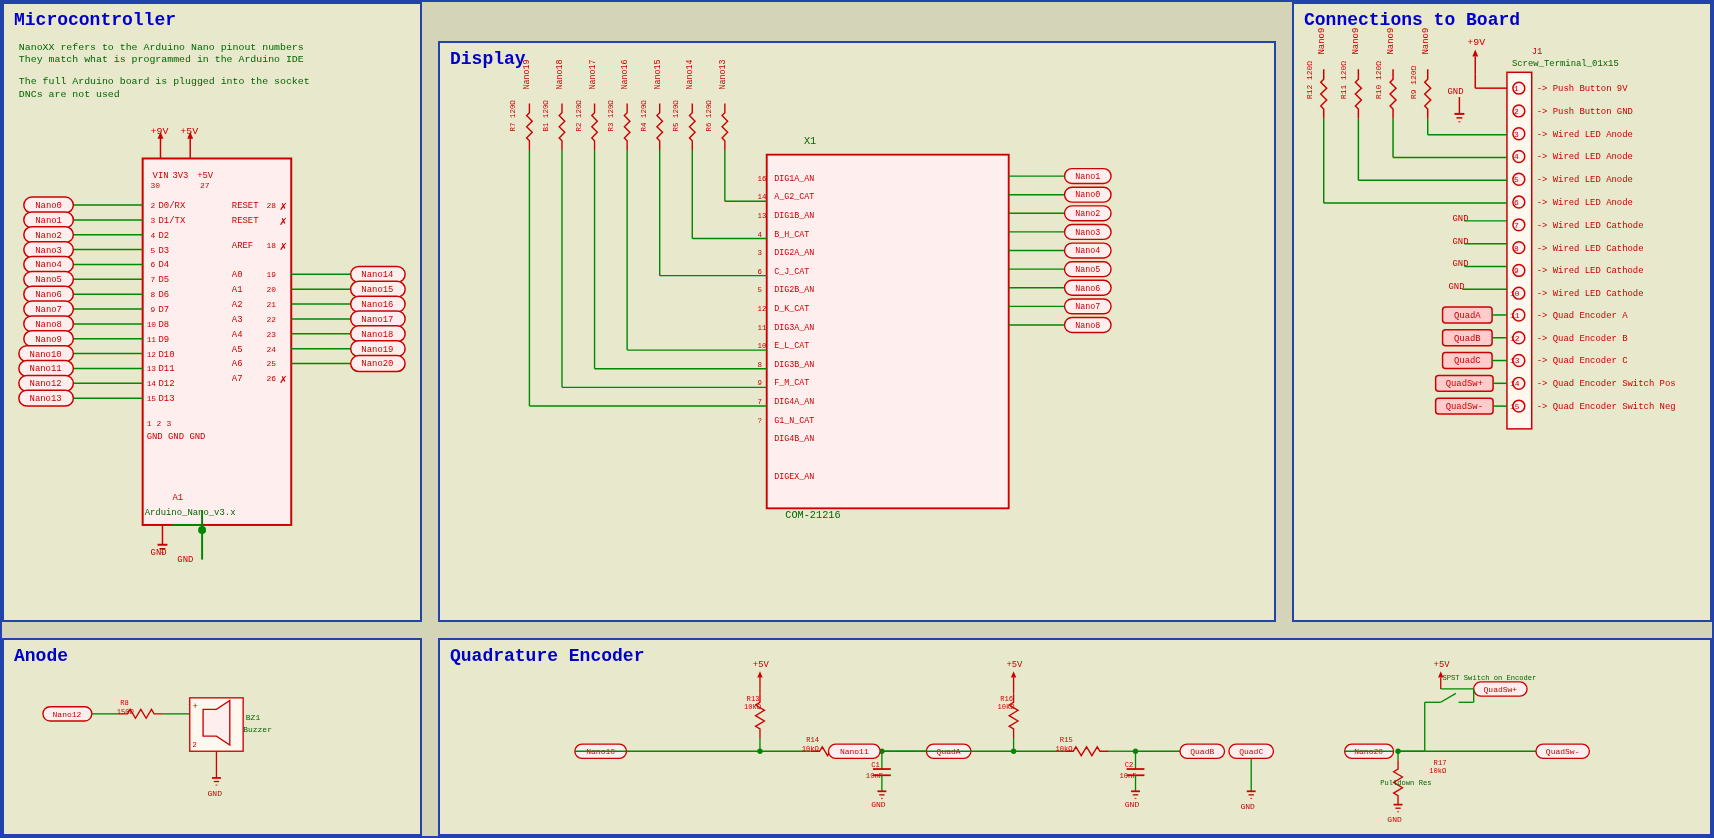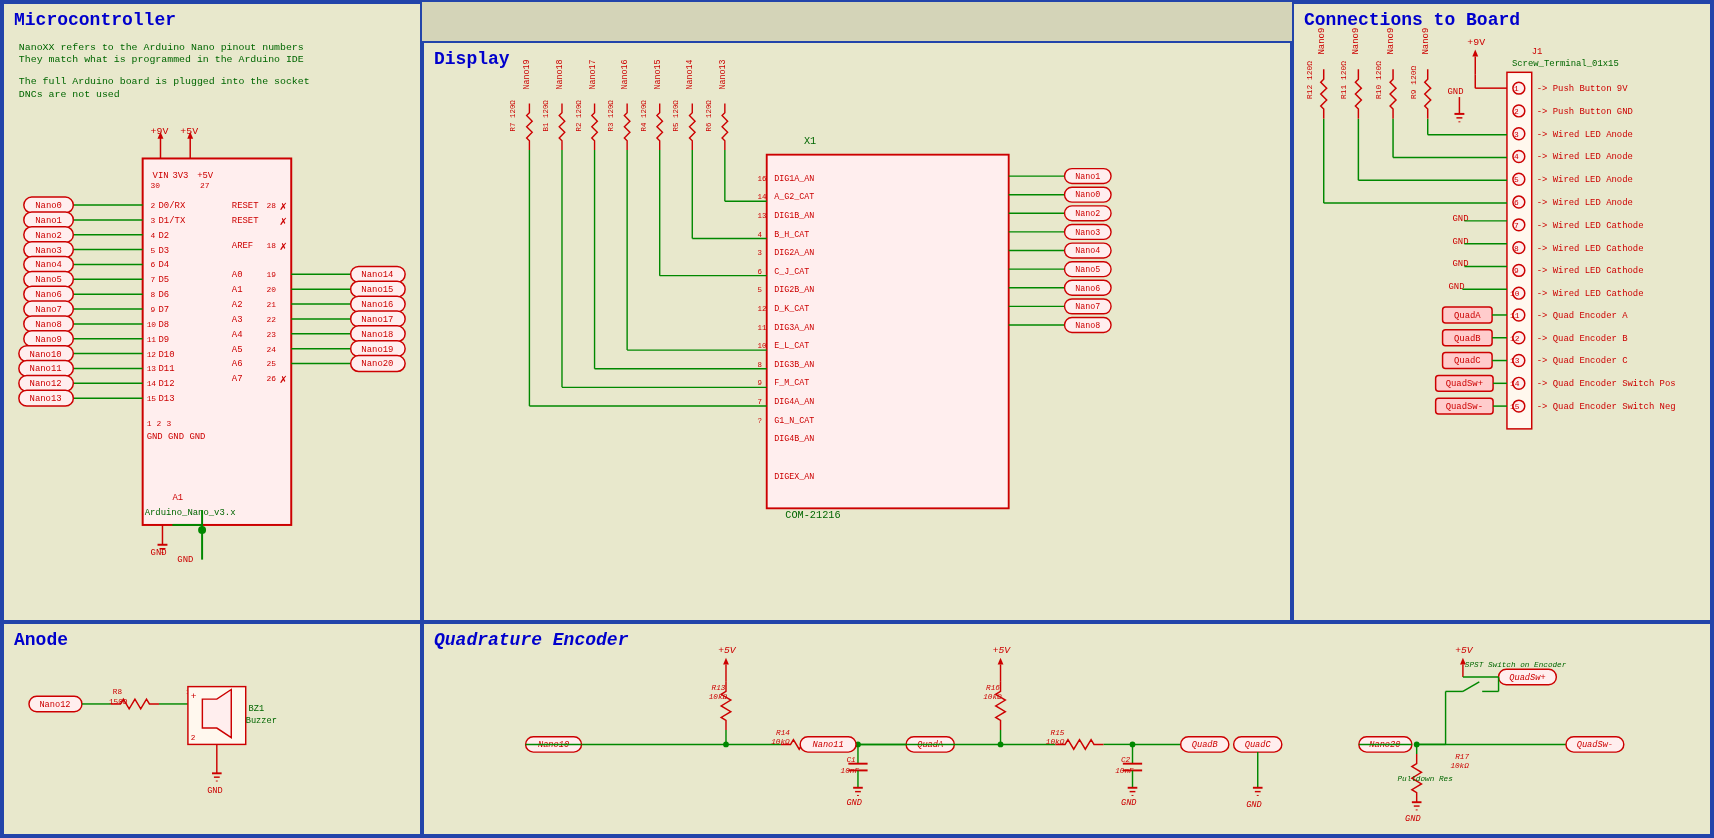--- a/index.html
+++ b/index.html
@@ -12,21 +12,21 @@
       position: relative;
     }
     .main-container {
       width: 1714px;
       height: 838px;
       background: #d4d4b8;
       border: 2px solid #2244aa;
       display: grid;
       grid-template-columns: 420px 1fr 420px;
       grid-template-rows: 620px 1fr;
-      gap: 0;
+      gap: 16px;
     }
     .panel {
       border: 2px solid #2244aa;
       position: relative;
       background: #e8e8cc;
       overflow: hidden;
     }
     .panel-title {
       font-size: 18px;
       font-weight: bold;
@@ -52,21 +52,20 @@
     }
     
     .sound-panel {
       grid-column: 1;
       grid-row: 2;
     }
     
     .quad-panel {
       grid-column: 2 / 4;
       grid-row: 2;
-      font-style: italic;
     }
 
     
     .schematic-svg {
       position: absolute;
       top: 0; left: 0;
       width: 100%;
       height: 100%;
     }
     .component-box { stroke: #cc0000; stroke-width: 2; fill: #ffeeee; }

